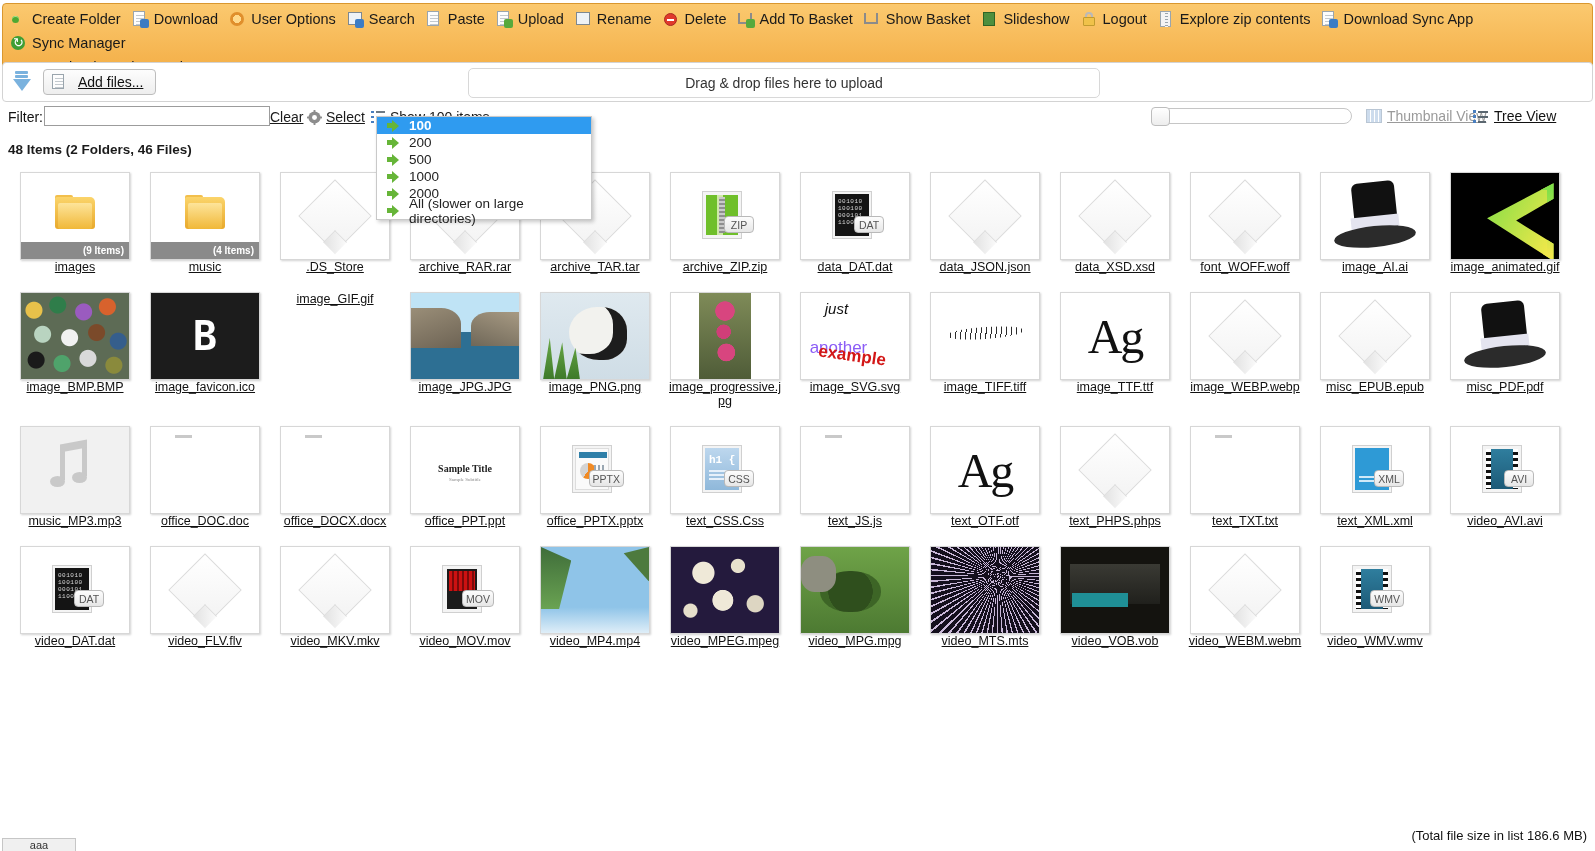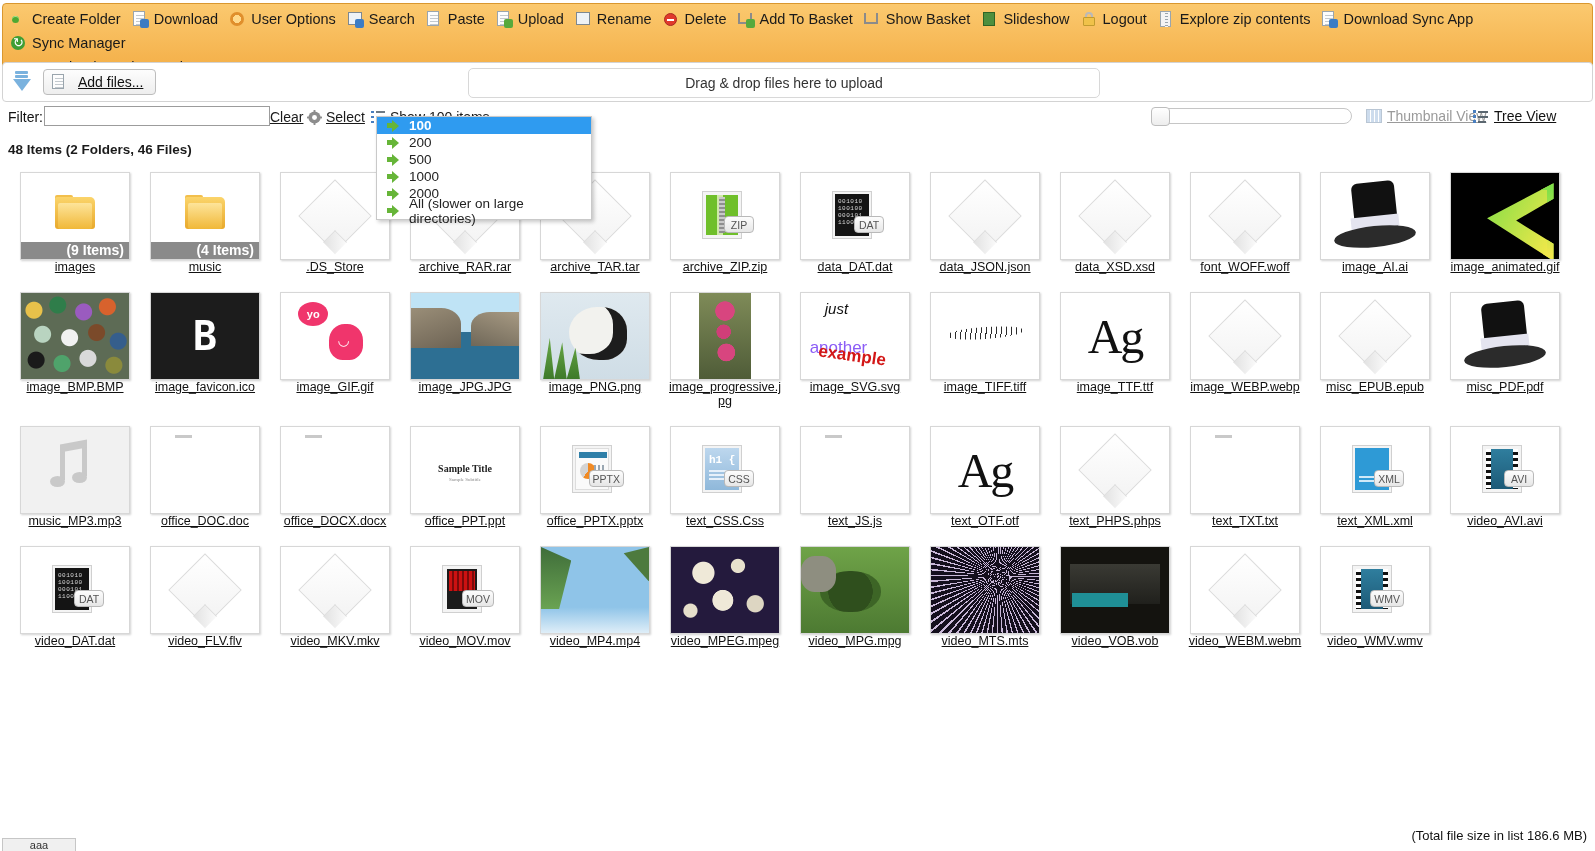--- a/index.html
+++ b/index.html
@@ -136,21 +136,21 @@
     position: relative; overflow: hidden; cursor: pointer;
     display: flex; align-items: center; justify-content: center;
   }
   .caption {
     width: 118px; text-align: center;
     font-size: 12.5px; color: #111; text-decoration: underline;
     line-height: 14px; word-break: break-all; cursor: pointer;
   }
   .folder-count {
     position: absolute; left: 0; right: 0; bottom: 0; height: 17px;
-    background: #8a8a8a; color: #fff; font-size: 14px; font-weight: bold;
+    background: #8a8a8a; color: #fff; font-size: 10px; font-weight: bold;
     text-align: right; padding-right: 5px; line-height: 17px; padding-left: 41px;
   }
 
   
   .blankdoc { width: 52px; height: 52px; position: relative; transform: rotate(45deg); }
   .blankdoc .pg { position: absolute; inset: 0; background: linear-gradient(135deg,#ffffff,#f2f2f2);
                   border: 1px solid #dcdcdc; }
   .blankdoc .fold { position: absolute; right: -1px; bottom: -1px; width: 17px; height: 17px;
                     background: linear-gradient(45deg,#e2e2e2,#fafafa); border-left: 1px solid #dcdcdc; border-top: 1px solid #dcdcdc; }
 
@@ -647,26 +647,20 @@
     </div>
     <div class="cell">
       <div class="thumb">
         <div class="pic pic-favicon">
           <span>B</span>
         </div>
       </div>
       <div class="caption">image_favicon.ico</div>
     </div>
     <div class="cell">
-      <div class="thumb">
-        <div class="gifpage">
-          <span class="bub">yo</span>
-          <span class="mon"></span>
-        </div>
-      </div>
       <div class="caption">image_GIF.gif</div>
     </div>
     <div class="cell">
       <div class="thumb">
         <div class="pic pic-cliff"></div>
       </div>
       <div class="caption">image_JPG.JPG</div>
     </div>
     <div class="cell">
       <div class="thumb">

